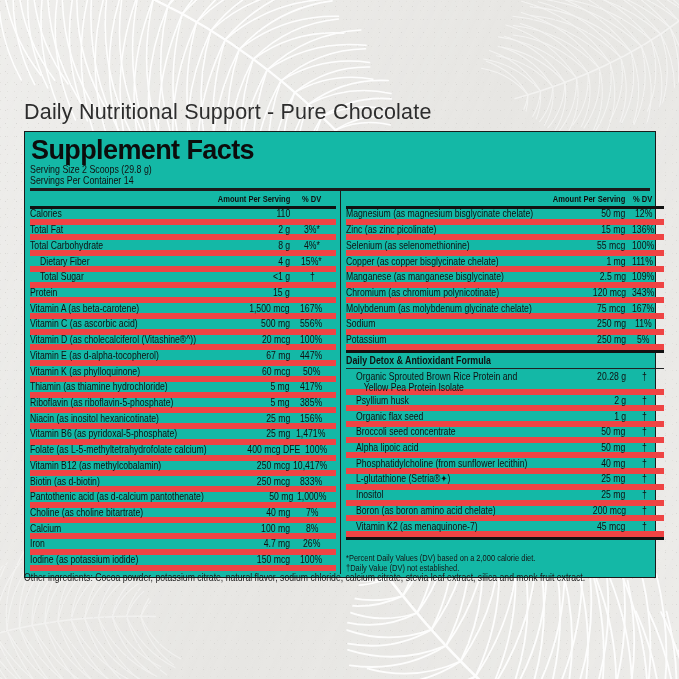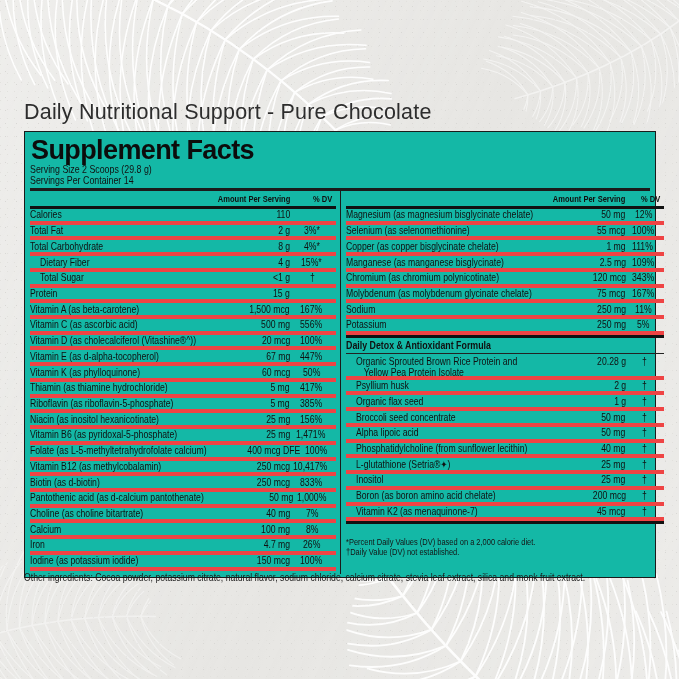--- a/index.html
+++ b/index.html
@@ -46,27 +46,27 @@
   .col-right{margin-left:9.5px;flex:1;}
   .divider{position:absolute;left:315px;top:57px;bottom:3px;width:1.2px;background:#1b1b1b;}
 
   .header-row{
     display:flex;align-items:center;height:18px;box-sizing:border-box;
     border-bottom:3px solid #111;font-weight:bold;font-size:8.9px;
   }
   .header-row .sp{flex:1;}
   .header-row .amt-h{text-align:center;}
   .header-row .amt-h .cond{transform-origin:100% 50%;}
-  .header-row .dv-h{text-align:right;}
+  .header-row .dv-h{text-align:center;}
   .col-left .header-row .dv-h{width:46px;}
   .col-right .header-row .dv-h{width:38px;}
 
   .row{
     display:flex;align-items:center;height:15.73px;box-sizing:border-box;
-    border-bottom:4px solid #ef4444;font-size:10.2px;
+    border-bottom:6px solid #ef4444;font-size:10.2px;
   }
   .row .lab{flex:1;overflow:visible;line-height:11px;}
   .row .amt{text-align:right;white-space:nowrap;}
   .row .amt .cond{transform-origin:100% 50%;}
   .row .dv{text-align:center;white-space:nowrap;}
   .col-left .row .amt{width:64px;}
   .col-left .row .dv{width:46px;}
   .col-right .row .amt{width:60px;}
   .col-right .row .dv{width:38px;}
   .row.indent .lab{padding-left:10px;}
@@ -711,20 +711,27 @@
         <div id="mineral-rows">
             <div class="row">
               <div class="lab">
                 <div><span class="cond">Magnesium (as magnesium bisglycinate chelate)</span></div>
               </div>
               <span class="amt"><span class="cond">50 mg</span></span>
               <span class="dv"><span class="cond">12%</span></span>
             </div>
             <div class="row">
               <div class="lab">
+                <div><span class="cond">Zinc (as zinc picolinate)</span></div>
+              </div>
+              <span class="amt"><span class="cond">15 mg</span></span>
+              <span class="dv"><span class="cond">136%</span></span>
+            </div>
+            <div class="row">
+              <div class="lab">
                 <div><span class="cond">Selenium (as selenomethionine)</span></div>
               </div>
               <span class="amt"><span class="cond">55 mcg</span></span>
               <span class="dv"><span class="cond">100%</span></span>
             </div>
             <div class="row">
               <div class="lab">
                 <div><span class="cond">Copper (as copper bisglycinate chelate)</span></div>
               </div>
               <span class="amt"><span class="cond">1 mg</span></span>

